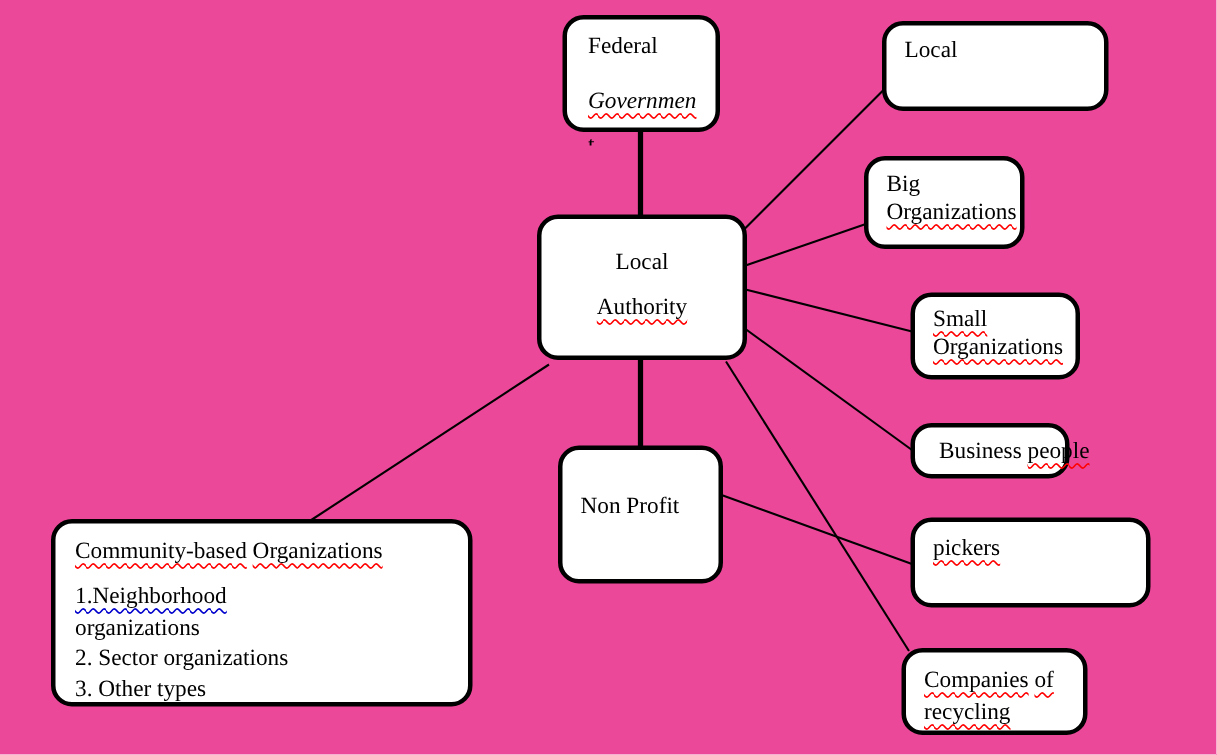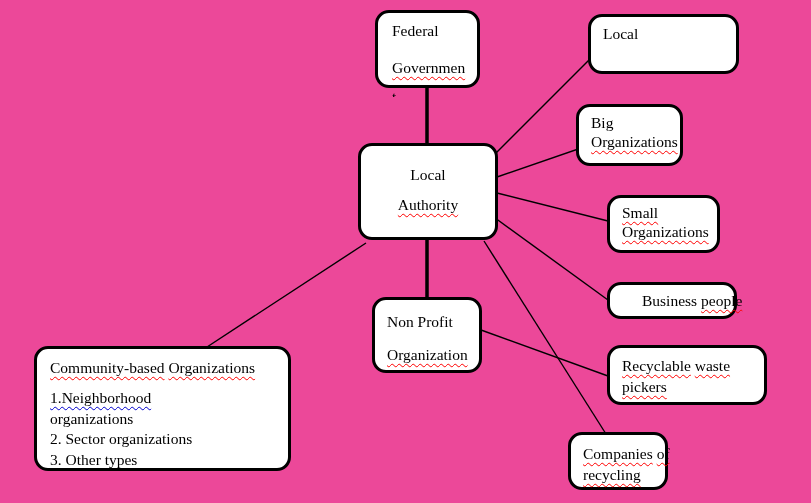--- a/index.html
+++ b/index.html
@@ -33,36 +33,36 @@
   }
   .u-blue{
     text-decoration-line:underline;
     text-decoration-style:wavy;
     text-decoration-color:#0000cc;
     text-decoration-thickness:1px;
     text-underline-offset:3px;
   }
   
   .n-federal{left:375px;top:10px;width:105px;height:78px;padding:8px 14px;}
-  .n-federal .row2{margin-top:18px;}
+  .n-federal .row2{margin-top:18px;font-style:italic;}
   .t-overflow{
     position:absolute;z-index:3;
     left:392px;top:89px;width:12px;height:8px;
     overflow:hidden;font-size:15.5px;line-height:15px;
     font-family:"Liberation Serif","DejaVu Serif",serif;
   }
   .n-localimpl{left:588px;top:14px;width:151px;height:60px;padding-top:7px;}
   .n-bigorg{left:576px;top:104px;width:107px;height:62px;padding-top:6px;}
   .n-authority{left:358px;top:143px;width:140px;height:97px;text-align:center;padding-top:14px;line-height:30px;}
   .n-smallorg{left:607px;top:195px;width:113px;height:58px;padding-top:5px;}
-  .n-business{left:607px;top:282px;width:130px;height:37px;display:flex;align-items:center;padding:0 0 0 32px;}
-  .n-nonprofit{left:372px;top:297px;width:110px;height:76px;padding-top:5px;line-height:33px;}
+  .n-business{left:607px;top:282px;width:106px;height:37px;display:flex;align-items:center;padding:0 0 0 16px;}
+  .n-nonprofit{left:372px;top:297px;width:110px;height:92px;padding-top:21px;line-height:33px;}
   .n-recyclable{left:607px;top:345px;width:160px;height:60px;padding-top:7px;line-height:21px;}
-  .n-companies{left:568px;top:432px;width:100px;height:58px;padding-top:8px;line-height:21px;}
-  .n-community{left:34px;top:346px;width:257px;height:125px;padding:8px 13px;line-height:20.5px;}
+  .n-companies{left:601px;top:432px;width:124px;height:58px;padding-top:8px;line-height:21px;}
+  .n-community{left:34px;top:346px;width:281px;height:125px;padding:8px 13px;line-height:20.5px;}
   .n-community .title{margin-bottom:9px;line-height:22px;}
 </style>
 </head>
 <body>
 
 <div class="canvas">
 
   <svg class="connectors" width="811" height="503" viewBox="0 0 811 503">
     <line x1="427" y1="88" x2="427" y2="146" stroke="#000" stroke-width="3.5"></line>
     <line x1="427" y1="238" x2="427" y2="299" stroke="#000" stroke-width="3.5"></line>
@@ -101,27 +101,23 @@
   </div>
 
   <div class="node n-business">
     <div class="row">
       <span>Business</span>&nbsp;<span class="u-red">people</span>
     </div>
   </div>
 
   <div class="node n-nonprofit">
     <div class="row"><span>Non Profit</span></div>
-    <div class="row"><span class="u-red">Organization</span></div>
   </div>
 
   <div class="node n-recyclable">
-    <div class="row">
-      <span class="u-red">Recyclable</span>&nbsp;<span class="u-red">waste</span>
-    </div>
     <div class="row"><span class="u-red">pickers</span></div>
   </div>
 
   <div class="node n-companies">
     <div class="row">
       <span class="u-red">Companies</span>&nbsp;<span class="u-red">of</span>
     </div>
     <div class="row"><span class="u-red">recycling</span></div>
   </div>
 

